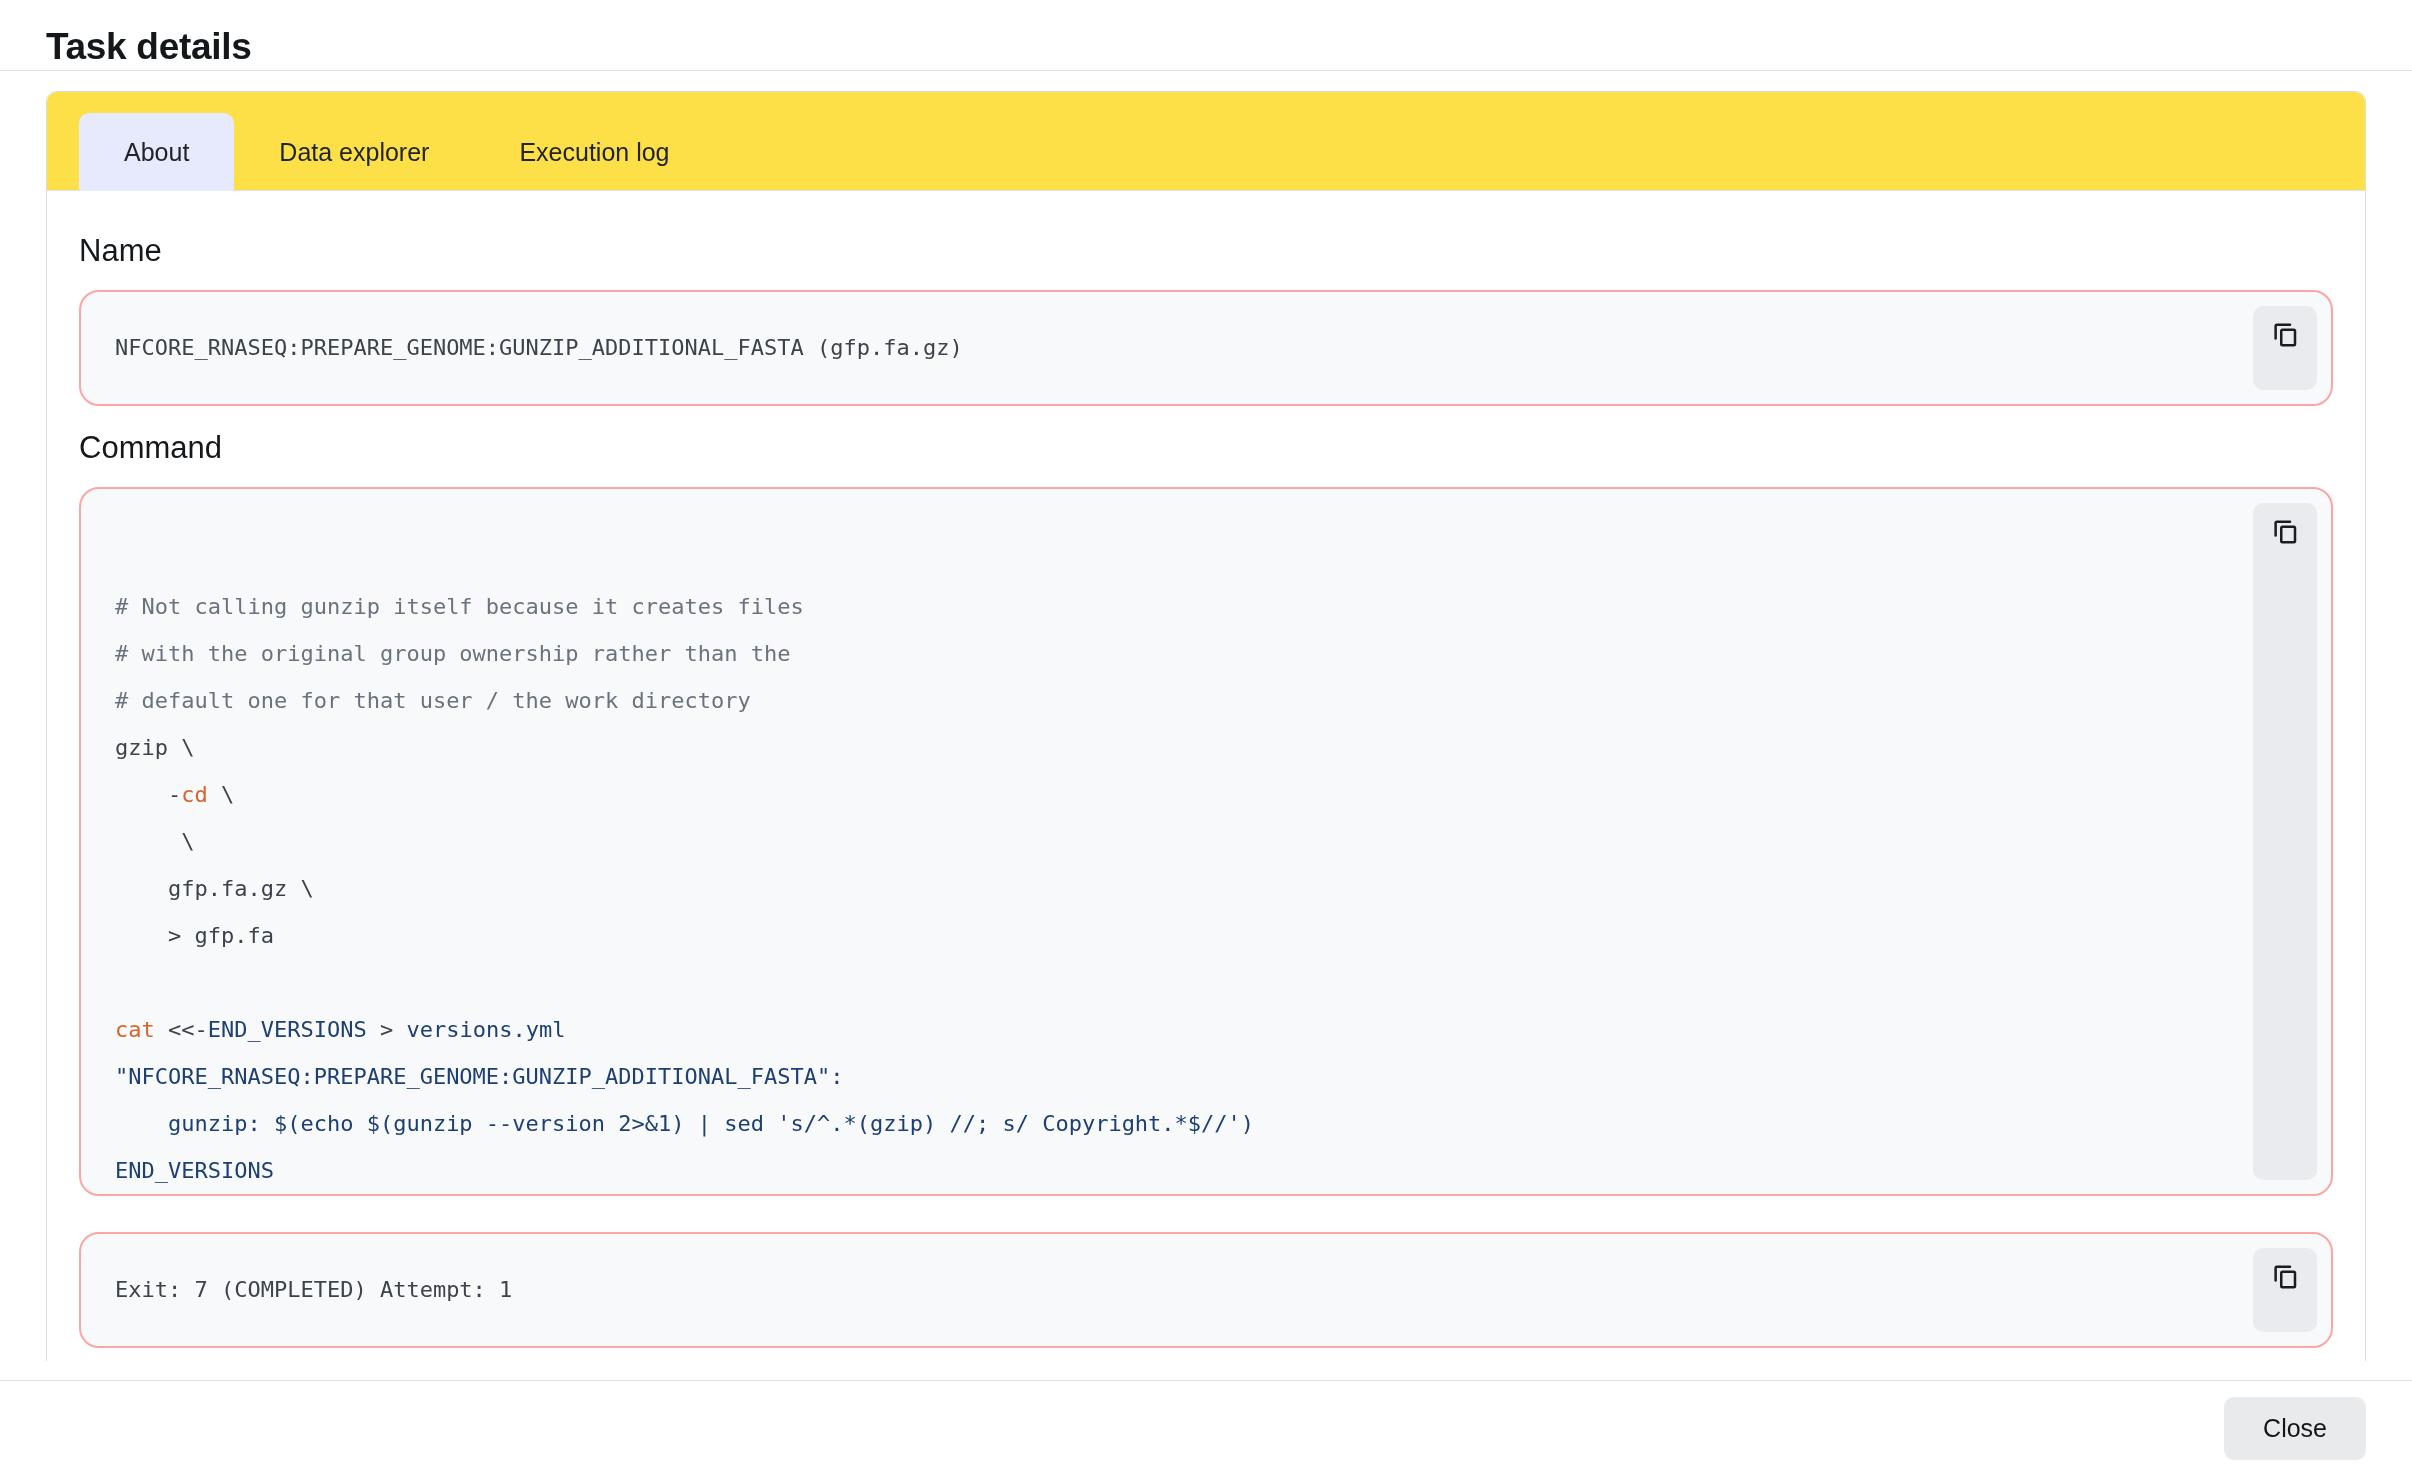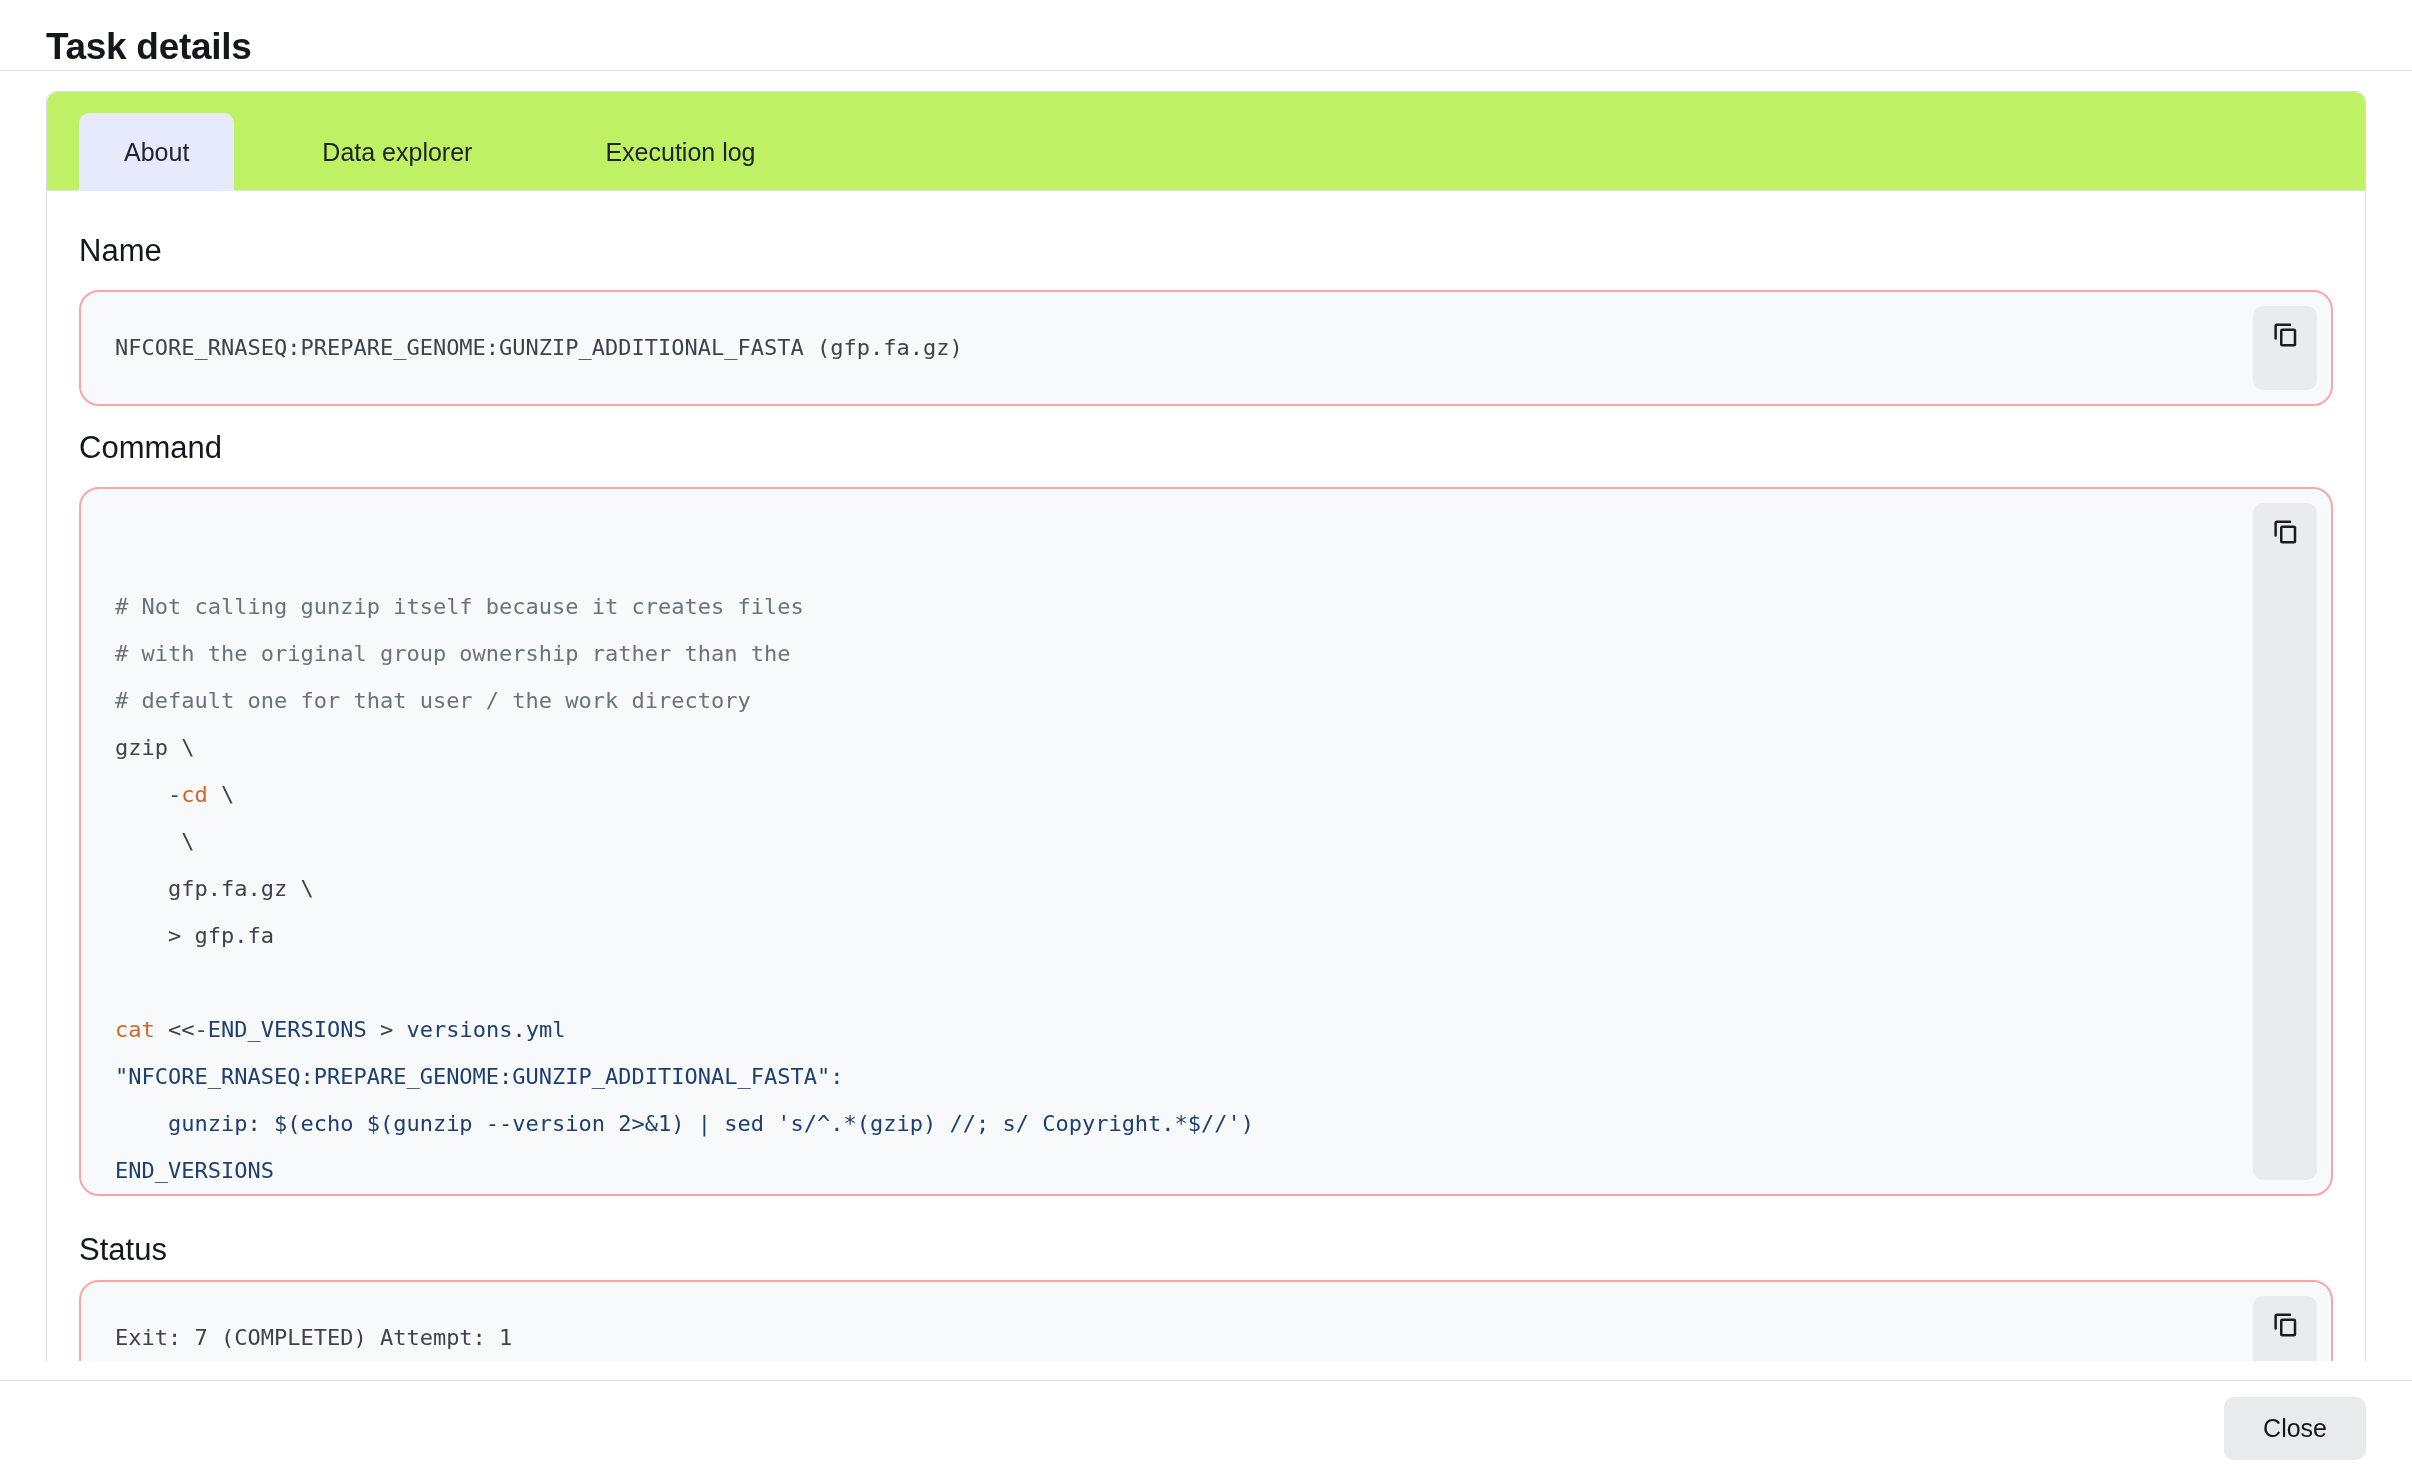--- a/index.html
+++ b/index.html
@@ -9,23 +9,23 @@
     font-family:"Liberation Sans", sans-serif;
     position:relative;
   }
   .modal-header { padding:24px 46px 18px; border-bottom:1px solid #dee2e6; box-sizing:border-box; height:71px; }
   .modal-header h1 { margin:0; font-size:37px; line-height:46px; font-weight:700; color:#15181b; letter-spacing:-0.3px; }
 
   .modal-body { height:1290px; padding:20px 46px; box-sizing:border-box; overflow:hidden; }
 
   .card { border:1px solid #d9dde2; border-radius:10px; background:#ffffff; }
   .card-header {
-    background:#bef264; border-bottom:1px solid #dee2e6;
+    background:#fde047; border-bottom:1px solid #dee2e6;
     border-radius:10px 10px 0 0;
-    padding:21px 21px 0 32px; display:flex; align-items:center;gap:43px;
+    padding:21px 21px 0 32px; display:flex; align-items:center;
   }
   .tab {
     font-size:25px; line-height:36px; color:#212529;
     padding:21px 45px; border-radius:10px 10px 0 0;
     cursor:pointer; margin-bottom:-1px; white-space:nowrap;
   }
   .tab.active { background:#e7e9fc; }
 
   .card-body { background:#ffffff; padding:42px 32px; border-radius:0 0 10px 10px; }
 
@@ -112,21 +112,20 @@
         <div class="code-box mb-lg">
           <pre class="command-pre" id="command-code"><div class="code-line">&nbsp;</div><div class="code-line">&nbsp;</div><div class="code-line"><span class="tok-comment"># Not calling gunzip itself because it creates files</span></div><div class="code-line"><span class="tok-comment"># with the original group ownership rather than the</span></div><div class="code-line"><span class="tok-comment"># default one for that user / the work directory</span></div><div class="code-line"><span class="tok-plain">gzip \</span></div><div class="code-line"><span class="tok-plain">    -</span><span class="tok-builtin">cd</span><span class="tok-plain"> \</span></div><div class="code-line"><span class="tok-plain">     \</span></div><div class="code-line"><span class="tok-plain">    gfp.fa.gz \</span></div><div class="code-line"><span class="tok-plain">    &gt; gfp.fa</span></div><div class="code-line">&nbsp;</div><div class="code-line"><span class="tok-builtin">cat</span><span class="tok-plain"> &lt;&lt;-</span><span class="tok-string">END_VERSIONS</span><span class="tok-plain"> &gt; </span><span class="tok-string">versions.yml</span></div><div class="code-line"><span class="tok-string">"NFCORE_RNASEQ:PREPARE_GENOME:GUNZIP_ADDITIONAL_FASTA":</span></div><div class="code-line"><span class="tok-string">    gunzip: $(echo $(gunzip --version 2&gt;&amp;1) | sed 's/^.*(gzip) //; s/ Copyright.*$//')</span></div><div class="code-line"><span class="tok-string">END_VERSIONS</span></div></pre>
           <button class="copy-strip" title="">
             <svg width="30" height="30" viewBox="0 0 24 24" fill="none" stroke="#1a1d20" stroke-width="2" stroke-linecap="round" stroke-linejoin="round">
               <rect x="9" y="8.5" width="11" height="12.5" rx="1"></rect>
               <path d="M4.5 15.5 V5.5 a1 1 0 0 1 1 -1 H16"></path>
             </svg>
           </button>
         </div>
 
-        <h2 class="section-heading tight">Status</h2>
         <div class="code-box">
           <div class="mono-value">Exit: 7 (COMPLETED) Attempt: 1</div>
           <button class="copy-strip" title="">
             <svg width="30" height="30" viewBox="0 0 24 24" fill="none" stroke="#1a1d20" stroke-width="2" stroke-linecap="round" stroke-linejoin="round">
               <rect x="9" y="8.5" width="11" height="12.5" rx="1"></rect>
               <path d="M4.5 15.5 V5.5 a1 1 0 0 1 1 -1 H16"></path>
             </svg>
           </button>
         </div>
 

